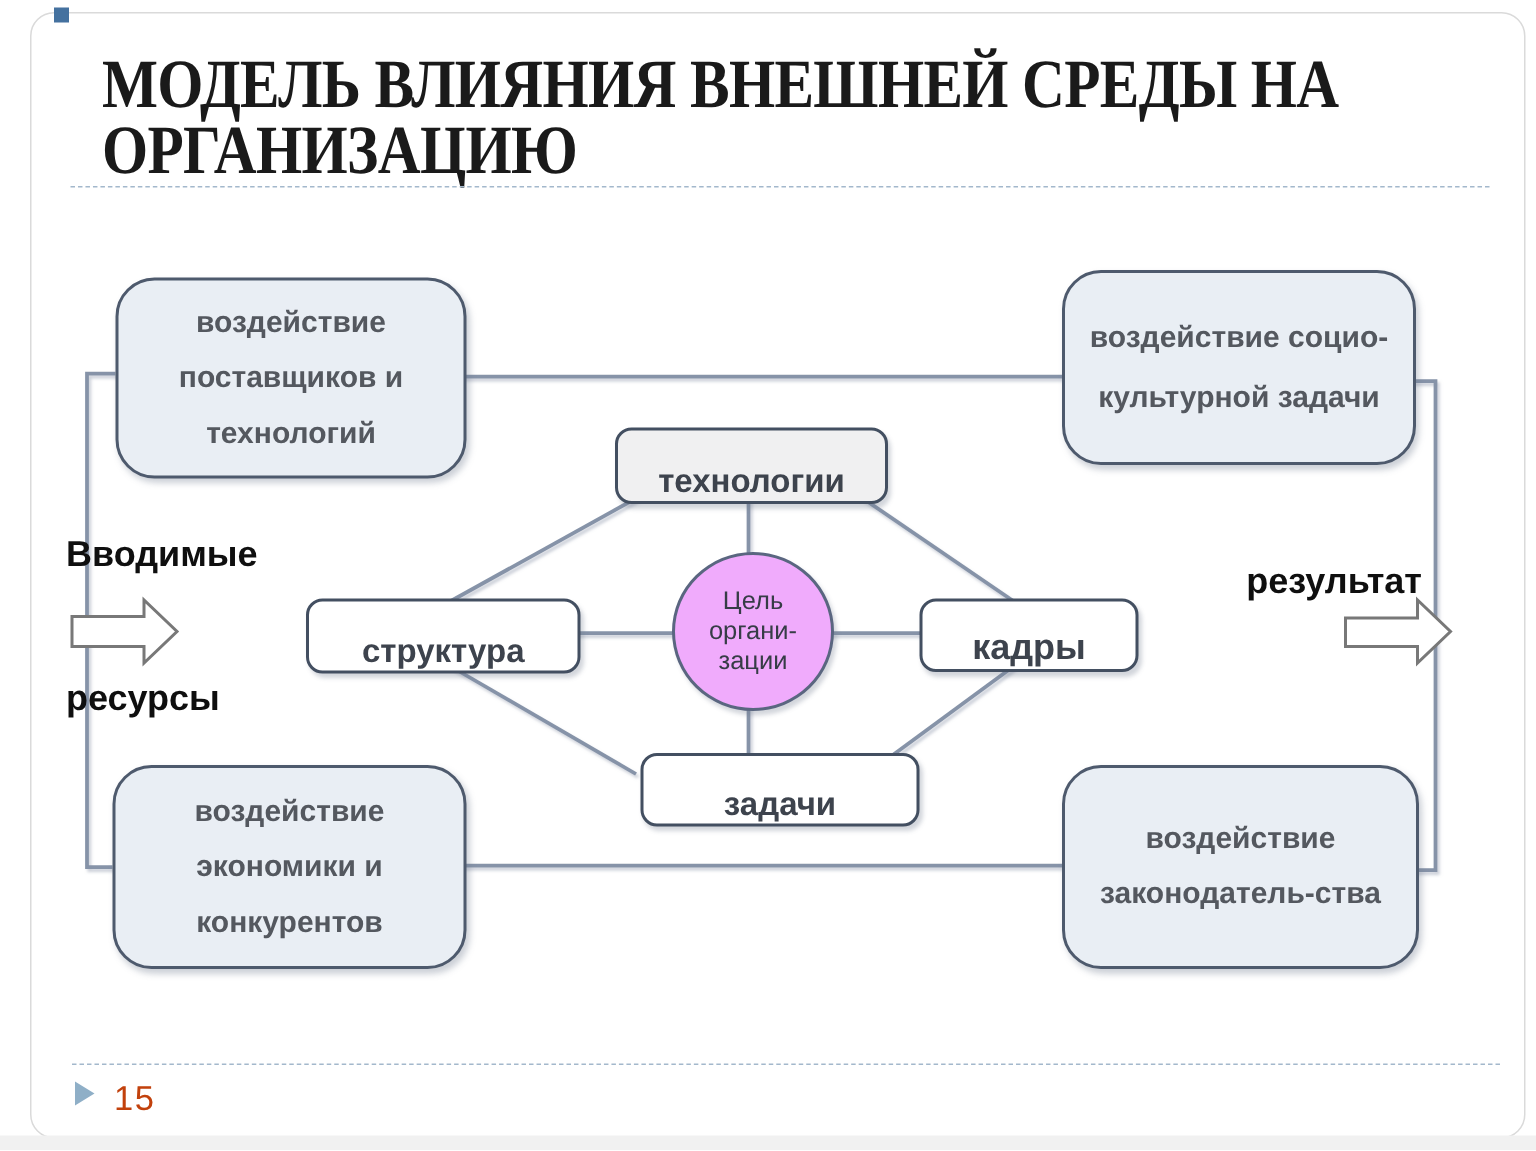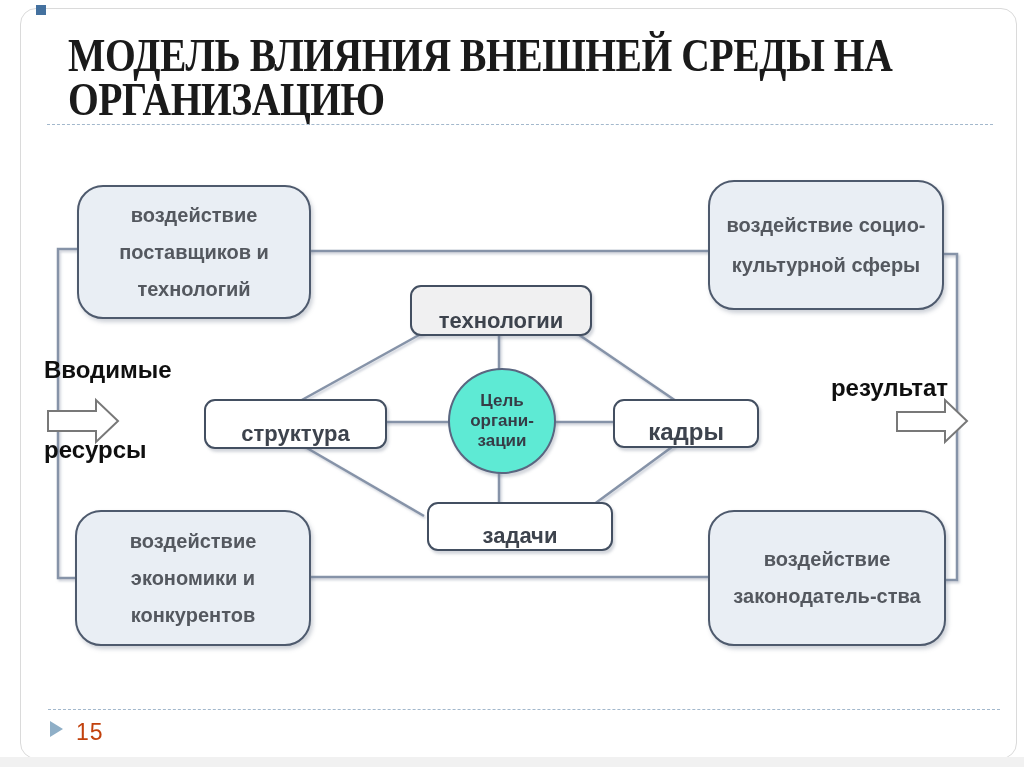--- a/index.html
+++ b/index.html
@@ -39,29 +39,29 @@
   .node{background:#ffffff;border:2.5px solid #434f61;border-radius:11px;
         box-shadow:2px 3px 3px rgba(110,120,140,0.3);
         display:flex;justify-content:center;align-items:flex-end;
         color:#3d434d;font-weight:bold;font-size:22px;}
   #node-top{left:410px;top:285px;width:178px;height:47px;background:#f0f0f1;}
   #node-left{left:204px;top:399px;width:179px;height:46px;}
   #node-right{left:613px;top:399px;width:142px;height:45px;font-size:24px;}
   #node-bottom{left:427px;top:502px;width:182px;height:45px;}
 
   #node-center{left:448px;top:368px;width:104px;height:102px;border-radius:50%;
-        background:#5eead4;border:2px solid #5a6680;
+        background:#f0abfc;border:2px solid #5a6680;
         box-shadow:2px 3px 3px rgba(110,120,140,0.3);
         display:flex;flex-direction:column;justify-content:center;align-items:center;
-        color:#363c46;font-weight:bold;font-size:17px;line-height:20px;text-align:center;}
+        color:#363c46;font-weight:normal;font-size:17px;line-height:20px;text-align:center;}
 
   
   .sidelabel{color:#0f0f0f;font-weight:bold;font-size:24px;white-space:nowrap;}
   #lbl-in1{left:44px;top:356px;}
-  #lbl-in2{left:44px;top:436px;}
+  #lbl-in2{left:44px;top:452px;}
   #lbl-out{left:823px;top:374px;width:125px;text-align:right;}
 
   
   #pg-tri{left:50px;top:721px;width:0;height:0;
           border-left:13px solid #8fafc7;border-top:8px solid transparent;border-bottom:8px solid transparent;}
   #pg-num{left:76px;top:719px;font-size:23px;color:#c2410c;letter-spacing:1px;}
 
   svg{position:absolute;left:0;top:0;}
 </style>
 </head>
@@ -107,21 +107,21 @@
     </g>
   </svg>
 
   <div class="abs bigbox" id="box-tl">
     <span>воздействие</span>
     <span>поставщиков и</span>
     <span>технологий</span>
   </div>
   <div class="abs bigbox" id="box-tr">
     <span>воздействие социо-</span>
-    <span>культурной сферы</span>
+    <span>культурной задачи</span>
   </div>
   <div class="abs bigbox" id="box-bl">
     <span>воздействие</span>
     <span>экономики и</span>
     <span>конкурентов</span>
   </div>
   <div class="abs bigbox" id="box-br">
     <span>воздействие</span>
     <span>законодатель-ства</span>
   </div>

